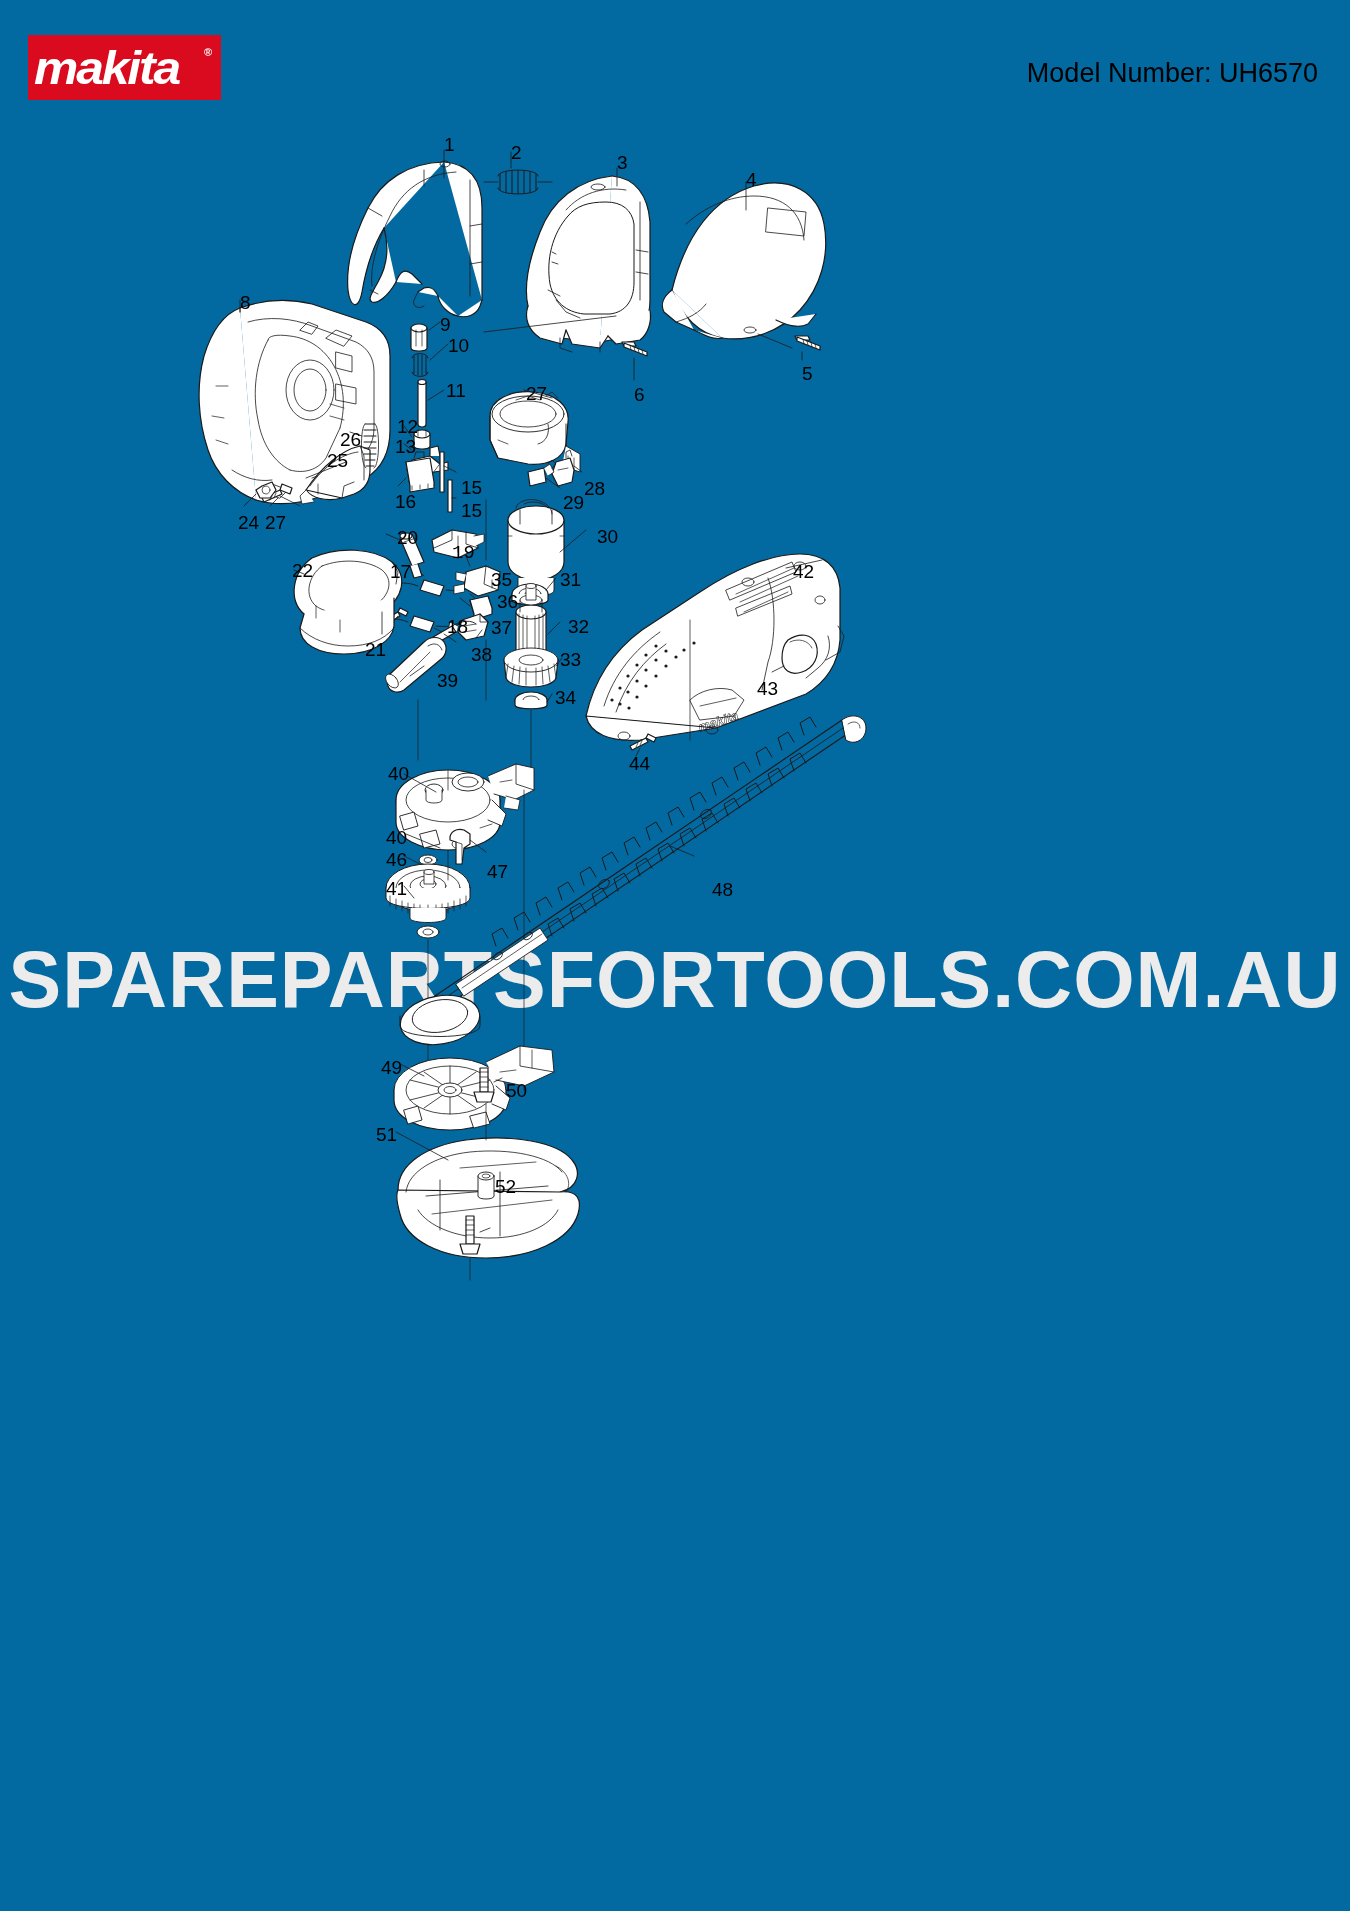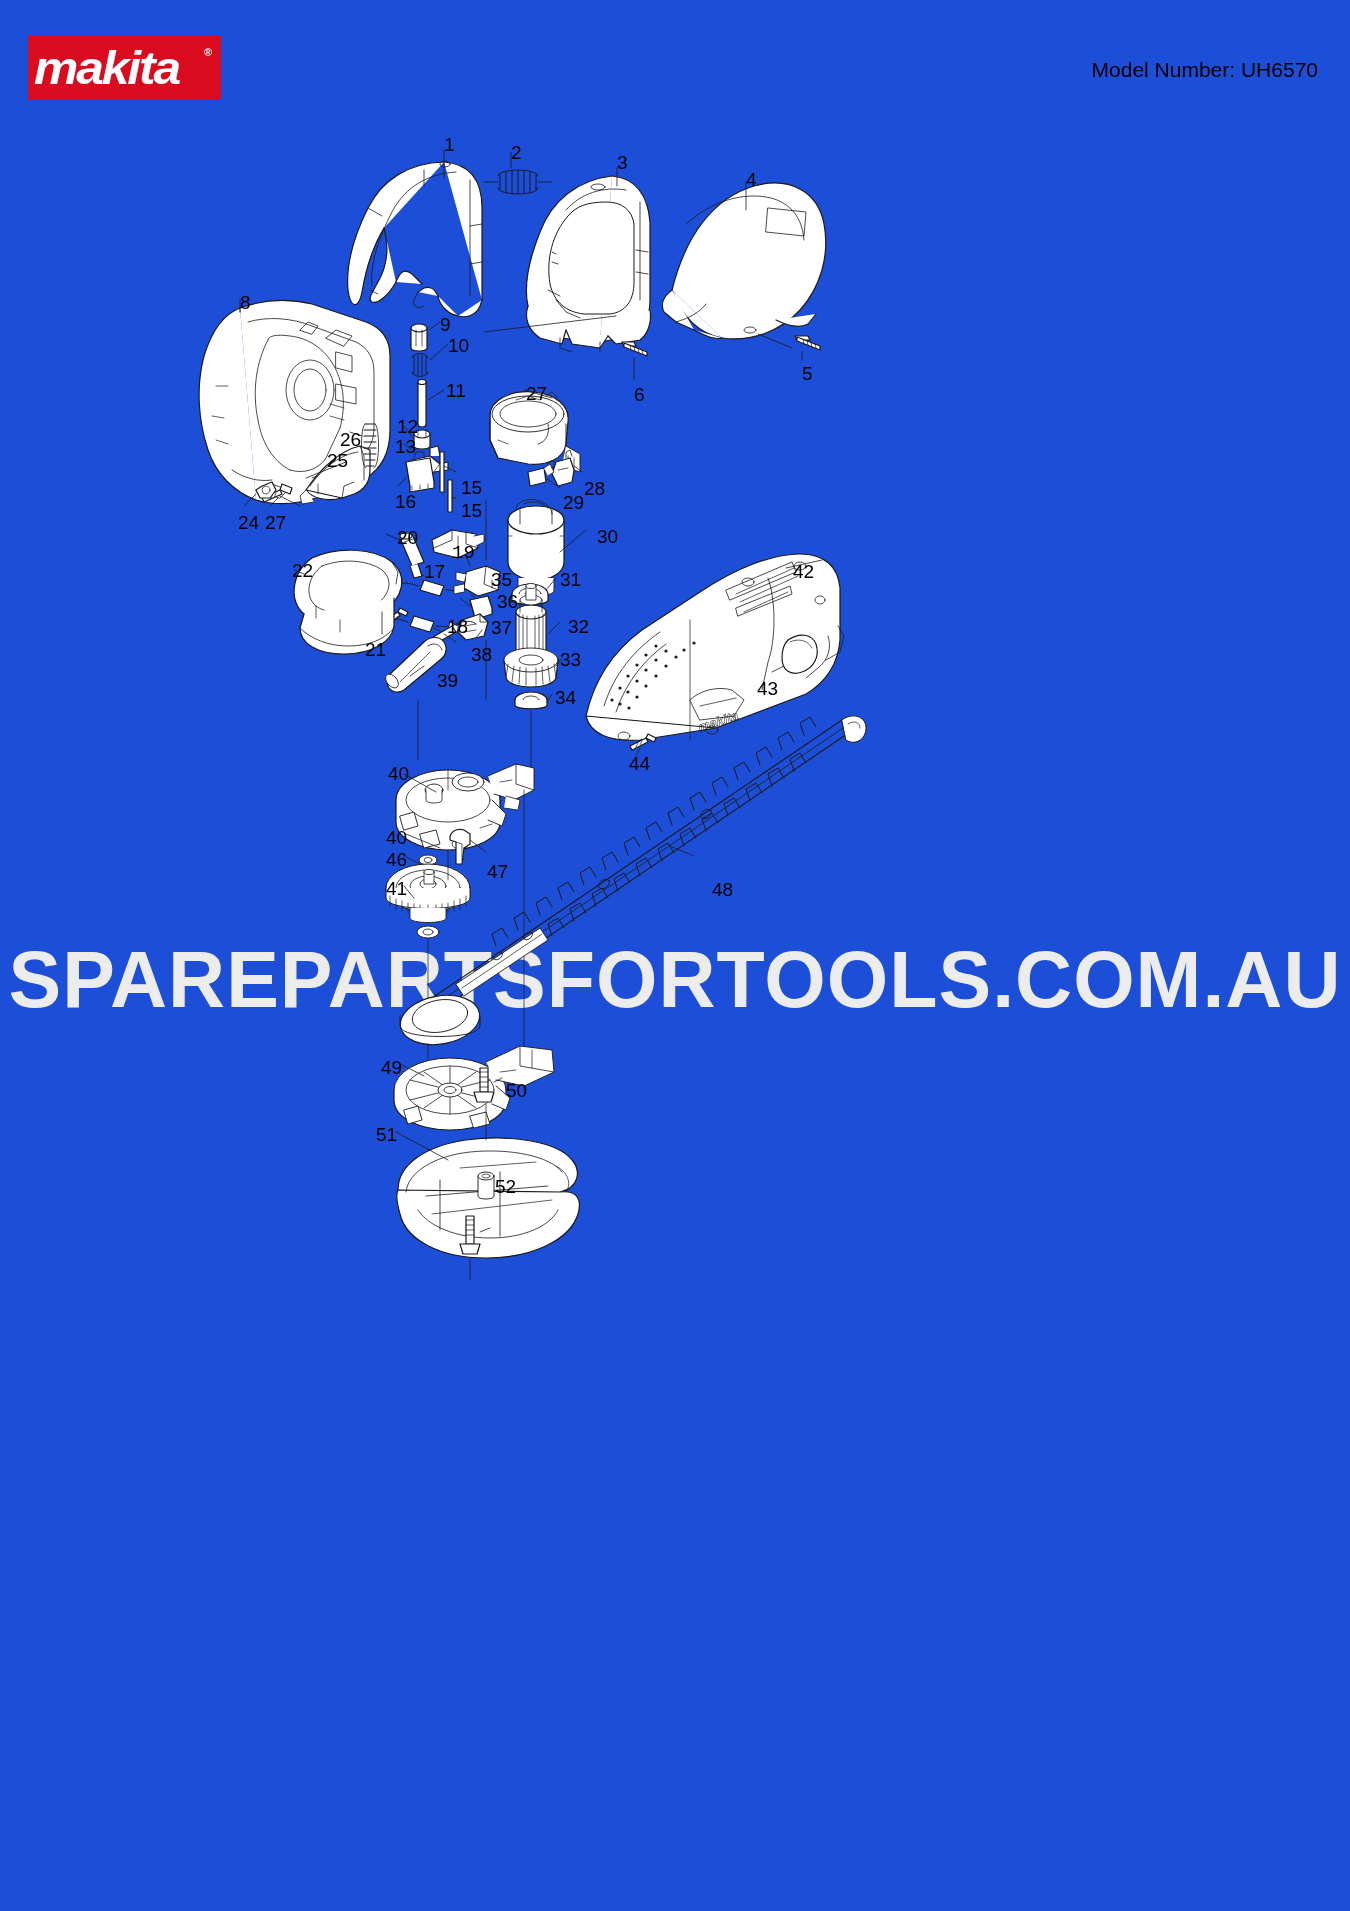--- a/index.html
+++ b/index.html
@@ -2,21 +2,21 @@
 <html><head>
 <meta charset="utf-8">
 <title>Makita Parts Diagram</title>
 <style>
   html,body{margin:0;padding:0;background:#fff;}
   body{
     width:1350px;height:1911px;position:relative;overflow:hidden;
     font-family:"Liberation Sans", sans-serif;
     -webkit-font-smoothing:antialiased;
   }
-  #page{position:absolute;inset:0;background:#1d4ed8;}
+  #page{position:absolute;inset:0;background:#0369a1;}
 
   
   #header{position:absolute;left:0;top:0;width:1350px;height:130px;}
   #logo{
     position:absolute;left:28px;top:35px;width:193px;height:65px;
     background:#da0b1e;overflow:hidden;
   }
   #logo-text{
     position:absolute;left:6px;top:4px;
     font-family:"Liberation Sans", sans-serif;
@@ -24,21 +24,21 @@
     letter-spacing:-2px;color:#fff;line-height:58px;
     transform:scaleX(1.06);transform-origin:left top;
     white-space:nowrap;
   }
   #logo-reg{
     position:absolute;right:9px;top:12px;color:#fff;font-size:11px;
     font-weight:bold;line-height:11px;
   }
   #model-number{
     position:absolute;right:32px;top:58px;
-    font-size:21px;color:#000;white-space:nowrap;
+    font-size:27px;color:#000;white-space:nowrap;
   }
 
   
   #watermark{
     position:absolute;left:0;top:935px;width:1350px;
     text-align:center;pointer-events:none;
     font-size:79px;font-weight:bold;letter-spacing:1px;
     color:#ececec;white-space:nowrap;line-height:90px;
     z-index:1;
   }
@@ -728,21 +728,21 @@
       <div class="callout" style="left: 634px; top: 385px;">6</div>
       <div class="callout" style="left: 240px; top: 293px;">8</div>
       <div class="callout" style="left: 440px; top: 315px;">9</div>
       <div class="callout" style="left: 448px; top: 336px;">10</div>
       <div class="callout" style="left: 446px; top: 381px;">11</div>
       <div class="callout" style="left: 397px; top: 417px;">12</div>
       <div class="callout" style="left: 395px; top: 437px;">13</div>
       <div class="callout" style="left: 461px; top: 478px;">15</div>
       <div class="callout" style="left: 461px; top: 501px;">15</div>
       <div class="callout" style="left: 395px; top: 492px;">16</div>
-      <div class="callout" style="left: 424px; top: 562px; text-align: right;">17</div>
+      <div class="callout" style="left: 390px; top: 562px; text-align: right;">17</div>
       <div class="callout" style="left: 447px; top: 617px;">18</div>
       <div class="callout" style="left: 452px; top: 544px; font-family: Liberation Mono, monospace;">19</div>
       <div class="callout" style="left: 397px; top: 528px;">20</div>
       <div class="callout" style="left: 365px; top: 640px;">21</div>
       <div class="callout" style="left: 292px; top: 561px;">22</div>
       <div class="callout" style="left: 265px; top: 513px;">27</div>
       <div class="callout" style="left: 238px; top: 513px;">24</div>
       <div class="callout" style="left: 327px; top: 451px;">25</div>
       <div class="callout" style="left: 340px; top: 430px;">26</div>
       <div class="callout" style="left: 526px; top: 384px;">27</div>

